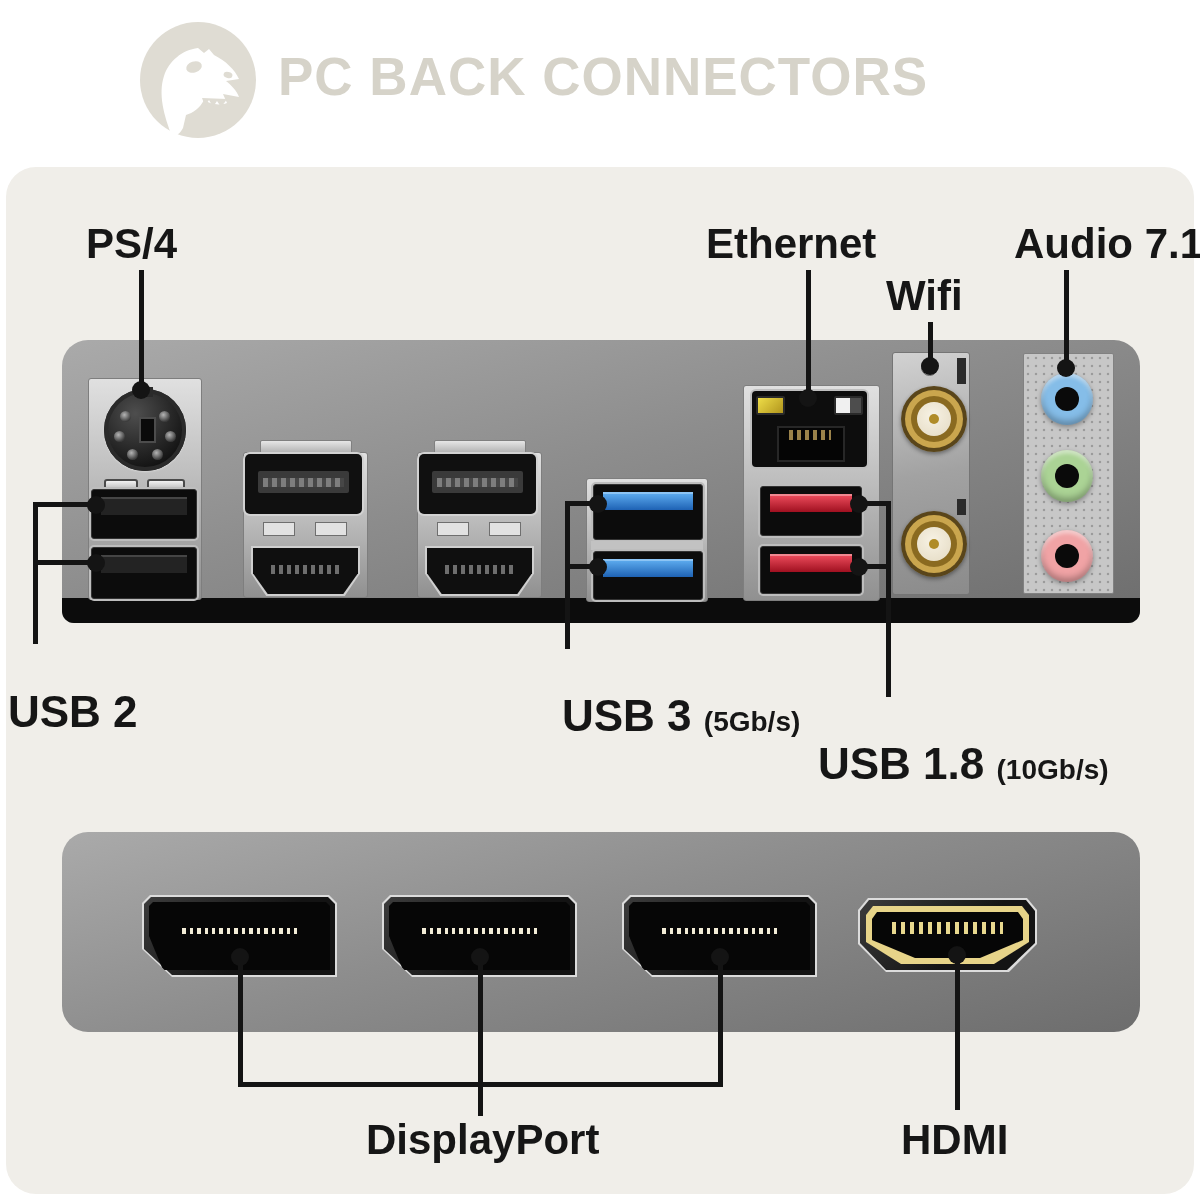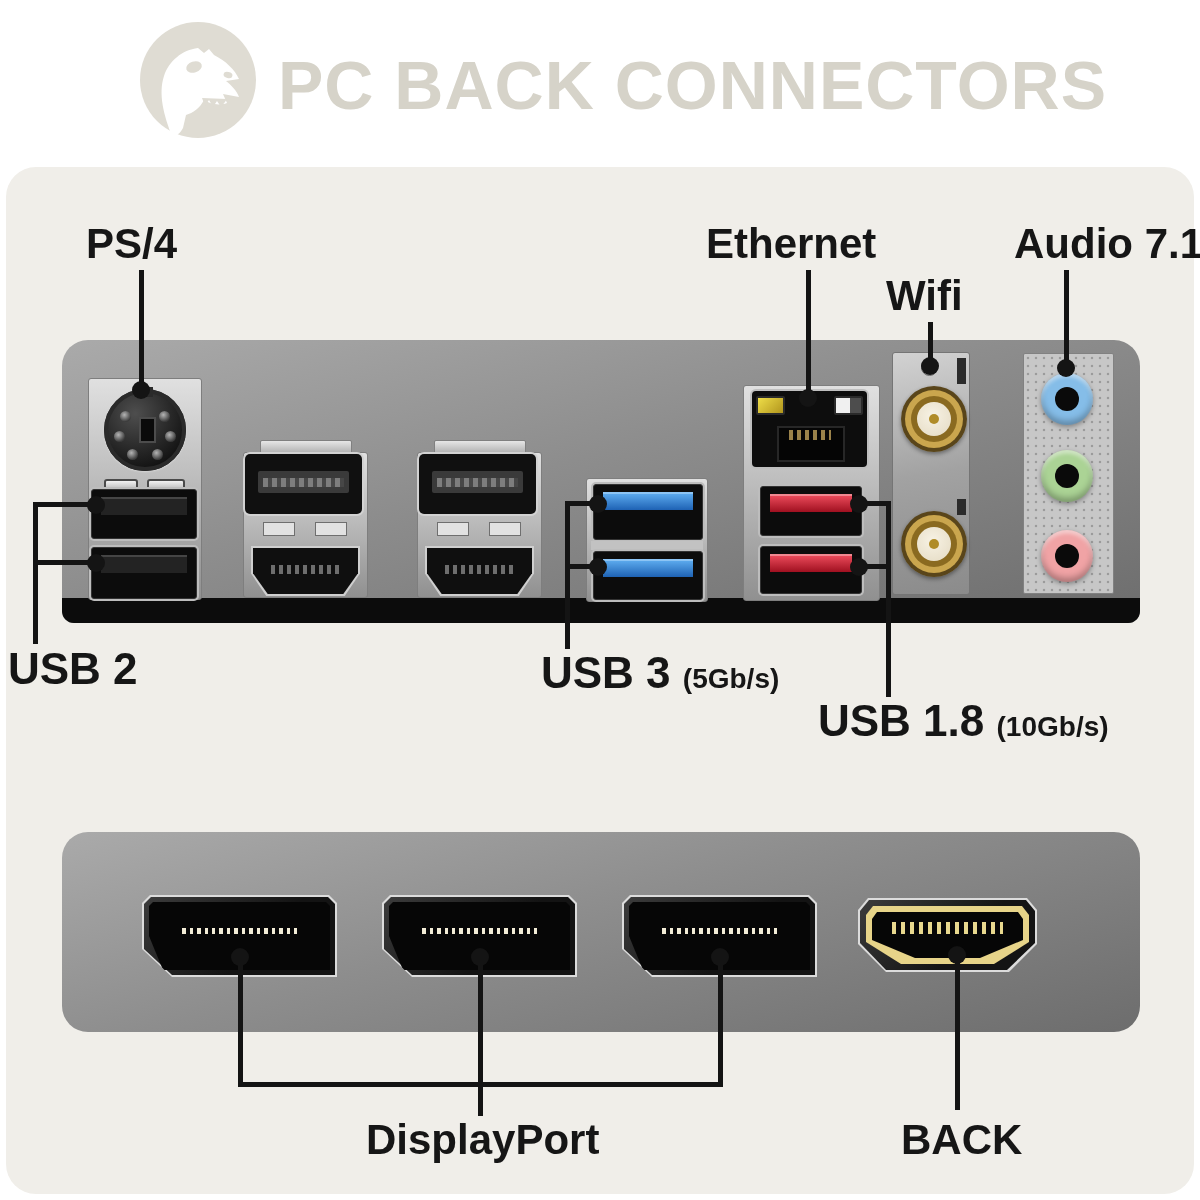--- a/index.html
+++ b/index.html
@@ -2,21 +2,21 @@
 <html><head>
 <meta charset="utf-8">
 <style>
   html,body{margin:0;padding:0;}
   body{width:1200px;height:1200px;position:relative;background:#ffffff;
        font-family:"Liberation Sans", sans-serif;overflow:hidden;}
   .abs{position:absolute;}
 
   
   .logo{left:138px;top:20px;width:120px;height:120px;}
-  .title{left:278px;top:46px;width:860px;font-size:68px;font-weight:700;
+  .title{left:278px;top:46px;width:860px;font-size:53px;font-weight:700;
          letter-spacing:1px;color:#d6d3c9;white-space:nowrap;}
 
   
   .sheet{left:6px;top:167px;width:1188px;height:1027px;background:#f0eee9;border-radius:30px;}
 
   
   .panel{background:linear-gradient(165deg,#aaaaaa 0%,#8d8d8d 45%,#6d6d6d 100%);}
   .panel-top{left:62px;top:340px;width:1078px;height:283px;border-radius:26px 26px 12px 12px;}
   .panel-top .strip{position:absolute;left:0;right:0;bottom:0;height:25px;background:#0c0c0c;border-radius:0 0 12px 12px;}
   .panel-bottom{left:62px;top:832px;width:1078px;height:200px;border-radius:26px;}
@@ -106,21 +106,21 @@
      clip-path:polygon(9px 0,calc(100% - 9px) 0,100% 11px,100% 43px,147px 100%,26px 100%,0 43px,0 11px);}
   .hport .hgold{position:absolute;inset:8px;background:#e7d489;
      clip-path:polygon(7px 0,calc(100% - 7px) 0,100% 9px,100% 36px,128px 100%,35px 100%,0 36px,0 9px);}
   .hport .hblack{position:absolute;inset:14px;background:#060606;
      clip-path:polygon(5px 0,calc(100% - 5px) 0,100% 7px,100% 28px,108px 100%,43px 100%,0 28px,0 7px);}
   .hport .hpins2{position:absolute;left:34px;right:34px;top:24px;height:12px;
      background:repeating-linear-gradient(90deg,#e8d88e 0 4px,transparent 4px 9px);}
 
   
   .lbl{font-size:42px;font-weight:600;color:#161616;white-space:nowrap;}
-  .lbl-big{font-size:44px;}
+  .lbl-big{font-size:44px;margin-top:43px;}
   .lbl .small{font-size:28px;font-weight:600;}
   .v{width:5px;background:#141414;}
   .h{height:5px;background:#141414;}
   .dot{width:18px;height:18px;border-radius:50%;background:#141414;}
 </style>
 </head>
 <body>
 
 <div class="abs logo">
   <svg viewBox="0 0 120 120" width="120" height="120">
@@ -270,21 +270,21 @@
 <div class="abs h" style="left:35px;top:502px;width:60px;"></div>
 <div class="abs h" style="left:35px;top:560px;width:60px;"></div>
 <div class="abs v" style="left:33px;top:502px;height:142px;"></div>
 <div class="abs lbl lbl-big" style="left:8px;top:644px;">USB 2</div>
 
 <div class="abs dot" style="left:589px;top:495px;"></div>
 <div class="abs dot" style="left:589px;top:558px;"></div>
 <div class="abs h" style="left:567px;top:501px;width:32px;"></div>
 <div class="abs h" style="left:567px;top:564px;width:32px;"></div>
 <div class="abs v" style="left:565px;top:501px;height:148px;"></div>
-<div class="abs lbl lbl-big" style="left:541px;top:648px;"><span>USB 3</span> <span class="small">(5Gb/s)</span></div>
+<div class="abs lbl lbl-big" style="left:562px;top:648px;"><span>USB 3</span> <span class="small">(5Gb/s)</span></div>
 
 <div class="abs dot" style="left:850px;top:495px;"></div>
 <div class="abs dot" style="left:850px;top:558px;"></div>
 <div class="abs h" style="left:861px;top:501px;width:30px;"></div>
 <div class="abs h" style="left:861px;top:564px;width:30px;"></div>
 <div class="abs v" style="left:886px;top:501px;height:196px;"></div>
 <div class="abs lbl lbl-big" style="left:818px;top:696px;"><span>USB 1.8</span> <span class="small">(10Gb/s)</span></div>
 
 <div class="abs panel panel-bottom"></div>
 
@@ -318,13 +318,13 @@
 <div class="abs dot" style="left:711px;top:948px;"></div>
 <div class="abs v" style="left:238px;top:952px;height:133px;"></div>
 <div class="abs v" style="left:478px;top:952px;height:133px;"></div>
 <div class="abs v" style="left:718px;top:952px;height:133px;"></div>
 <div class="abs h" style="left:238px;top:1082px;width:485px;"></div>
 <div class="abs v" style="left:478px;top:1082px;height:34px;"></div>
 <div class="abs lbl" style="left:366px;top:1116px;">DisplayPort</div>
 
 <div class="abs dot" style="left:948px;top:946px;"></div>
 <div class="abs v" style="left:955px;top:950px;height:160px;"></div>
-<div class="abs lbl" style="left:901px;top:1116px;">BACK</div>
+<div class="abs lbl" style="left:901px;top:1116px;">HDMI</div>
 
 </body></html>

